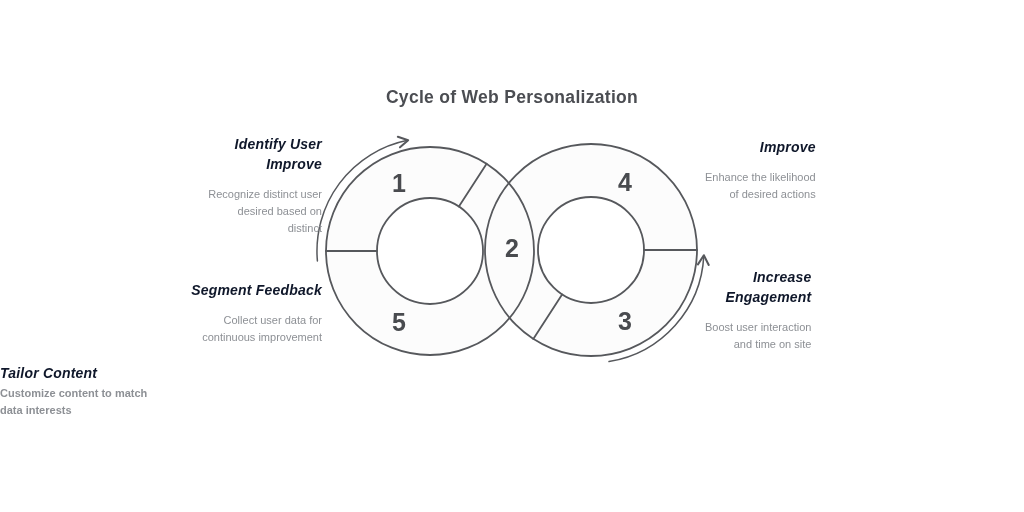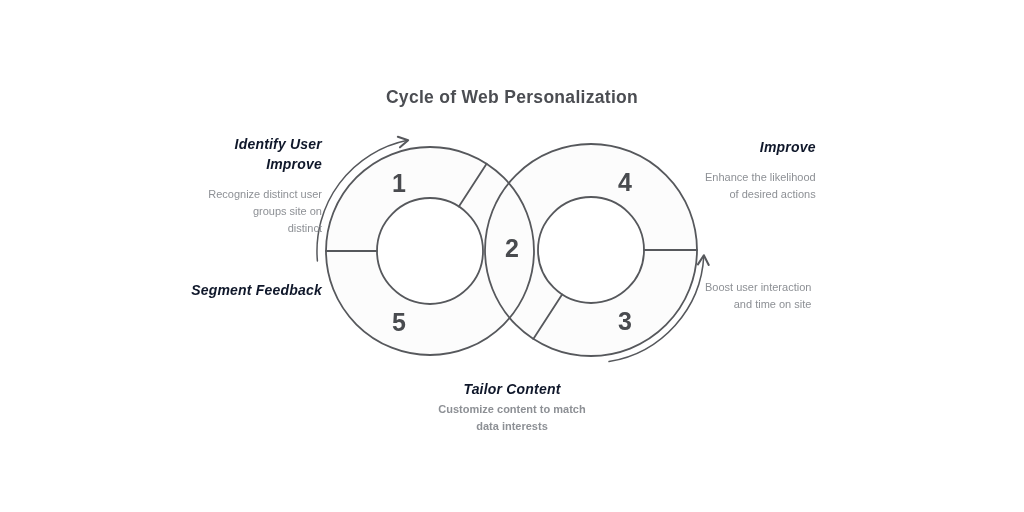--- a/index.html
+++ b/index.html
@@ -31,21 +31,21 @@
     letter-spacing:.2px;color:#0f172a;font-style:italic;
   }
   .step-label .desc{
     margin-top:12px;
     font-size:11px;line-height:17px;
     color:#8d9095;
   }
   .hline,.dline{display:block;}
   .right-align{text-align:right;}
   .left-align{text-align:right;}
-  .center-align{text-align:center;margin-top:16px;}
+  .center-align{}
   .pos-identify{top:134px;right:702px;}
   .pos-gather{top:280px;right:702px;}
   .pos-improve{top:137px;left:705px;}
   .pos-increase{top:267px;left:705px;}
   .pos-tailor{top:363px;left:0;width:1024px;}
 </style>
 </head>
 <body>
 
 <div class="canvas">
@@ -82,42 +82,50 @@
     <text class="num" x="399" y="331">5</text>
   </svg>
 
   <div class="step-label right-align pos-identify">
     <div class="heading">
       <span class="hline">Identify User</span>
       <span class="hline">Improve</span>
     </div>
     <div class="desc">
       <span class="dline">Recognize distinct user</span>
-      <span class="dline">groups site on</span>
+      <span class="dline">desired based on</span>
       <span class="dline">distinct</span>
     </div>
   </div>
 
   <div class="step-label right-align pos-gather">
     <div class="heading">
       <span class="hline">Segment Feedback</span>
+    </div>
+    <div class="desc">
+      <span class="dline">Collect user data for</span>
+      <span class="dline">continuous improvement</span>
     </div>
   </div>
 
   <div class="step-label left-align pos-improve">
     <div class="heading">
       <span class="hline">Improve</span>
     </div>
     <div class="desc">
       <span class="dline">Enhance the likelihood</span>
       <span class="dline">of desired actions</span>
     </div>
   </div>
 
   <div class="step-label left-align pos-increase">
+    <div class="heading">
+      <span class="hline">Increase</span>
+      <span class="hline">Engagement</span>
+    </div>
     <div class="desc">
       <span class="dline">Boost user interaction</span>
       <span class="dline">and time on site</span>
     </div>
   </div>
 
   <div class="step-label center-align pos-tailor">
     <div class="heading">
       <span class="hline">Tailor Content</span>
     </div>

